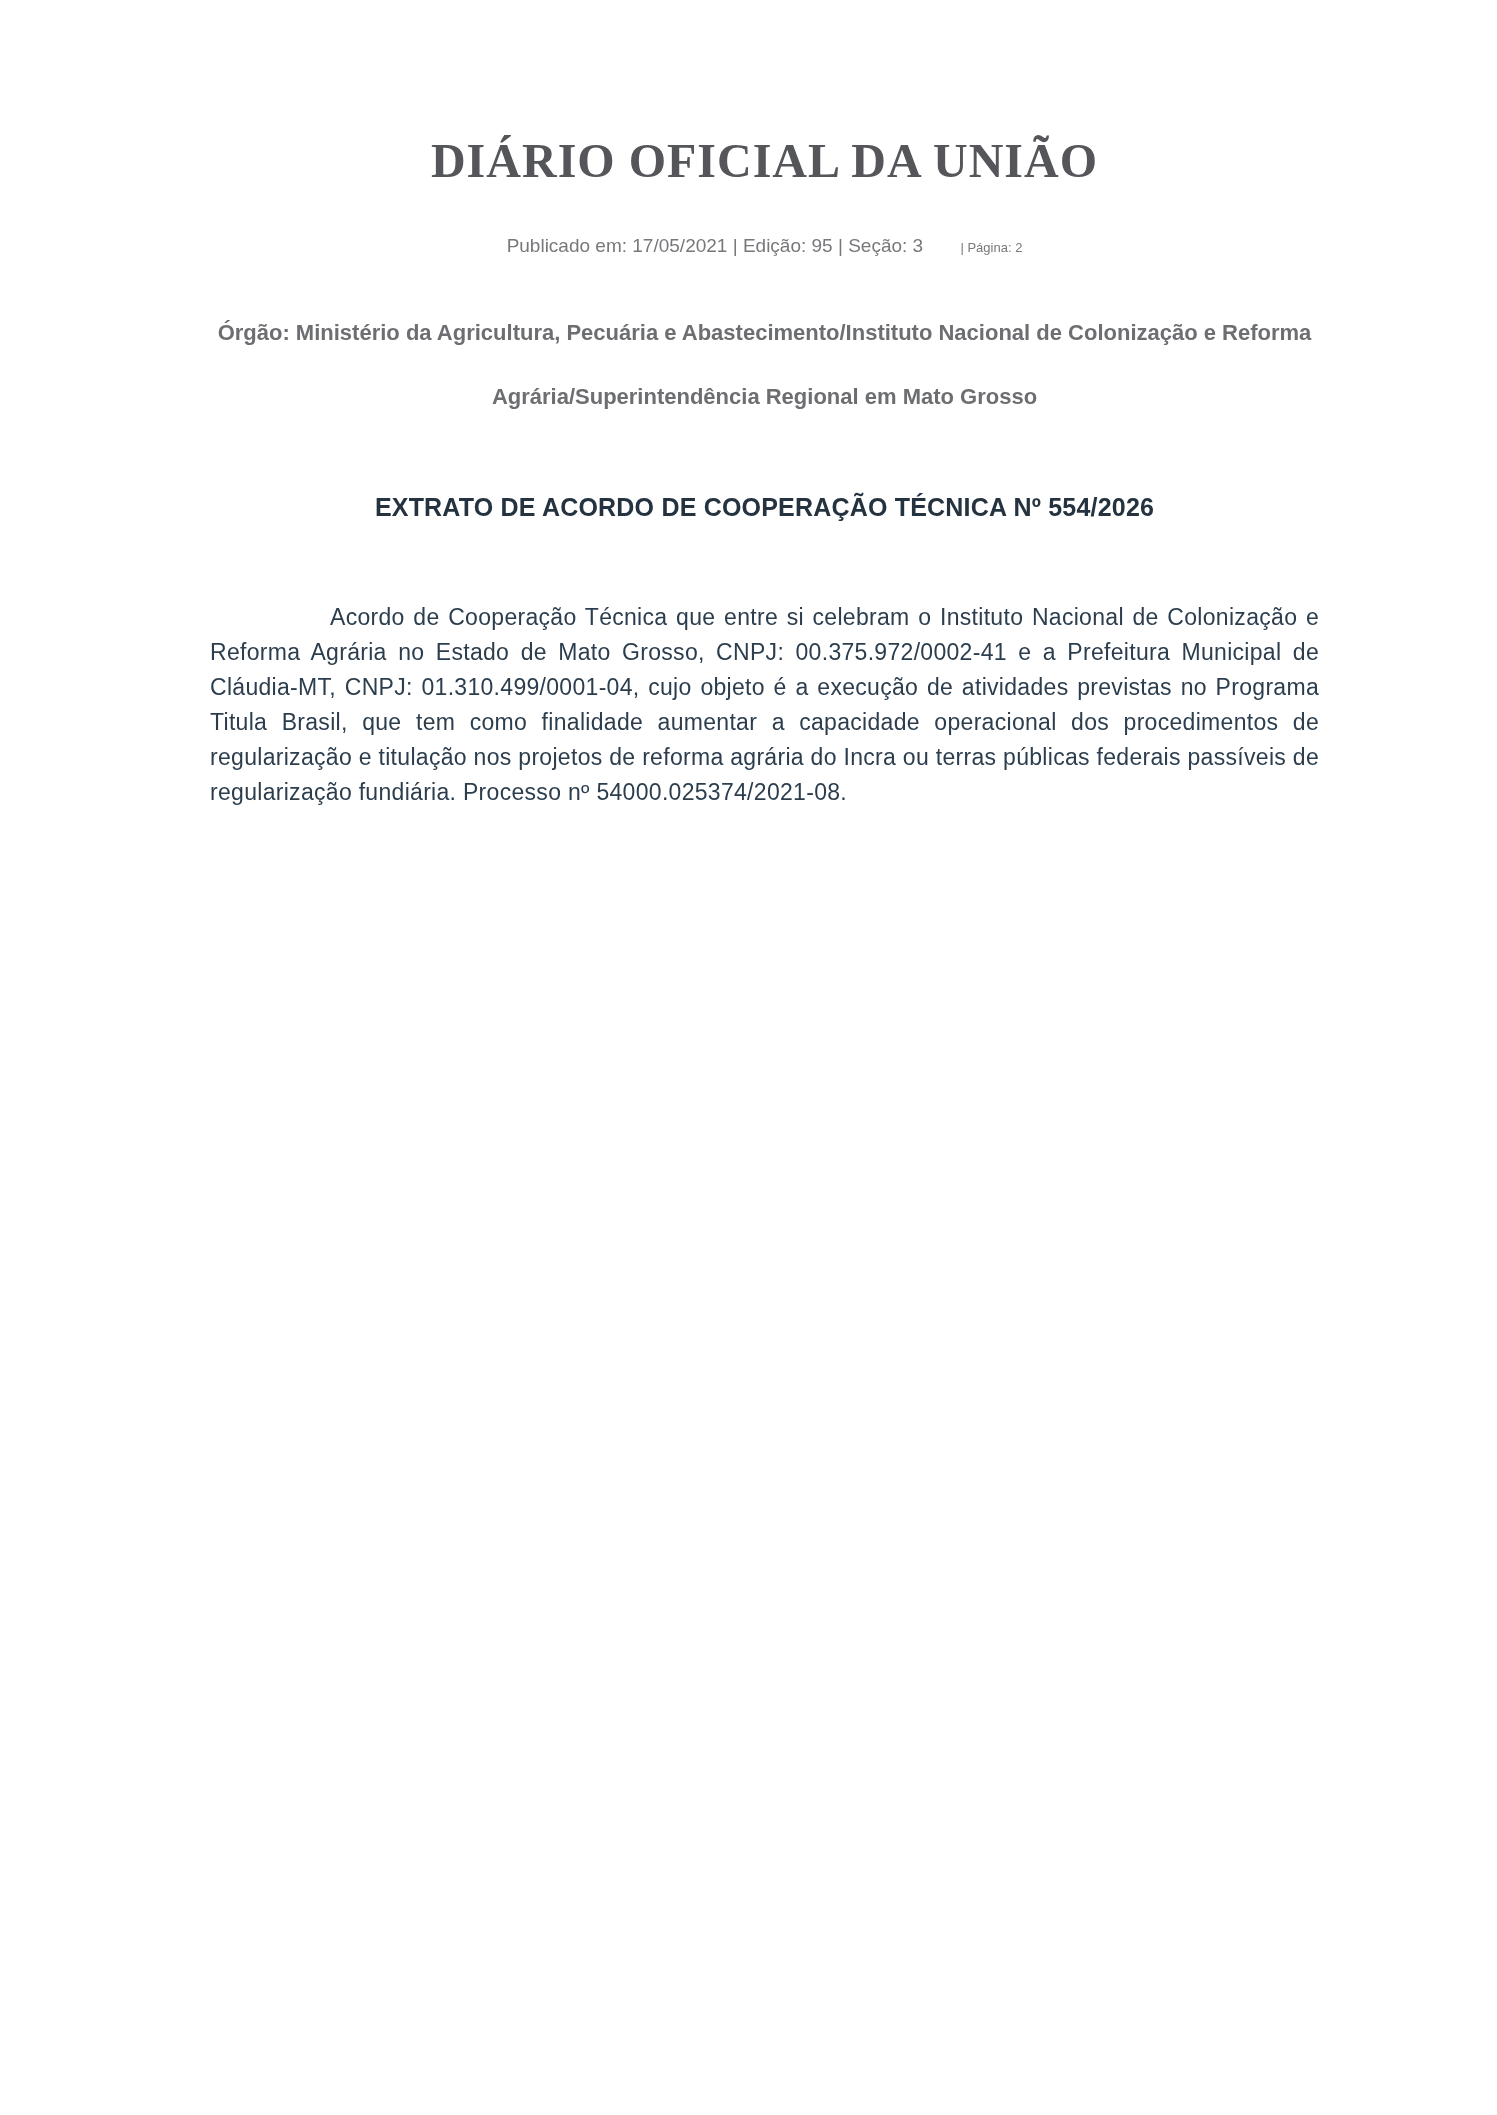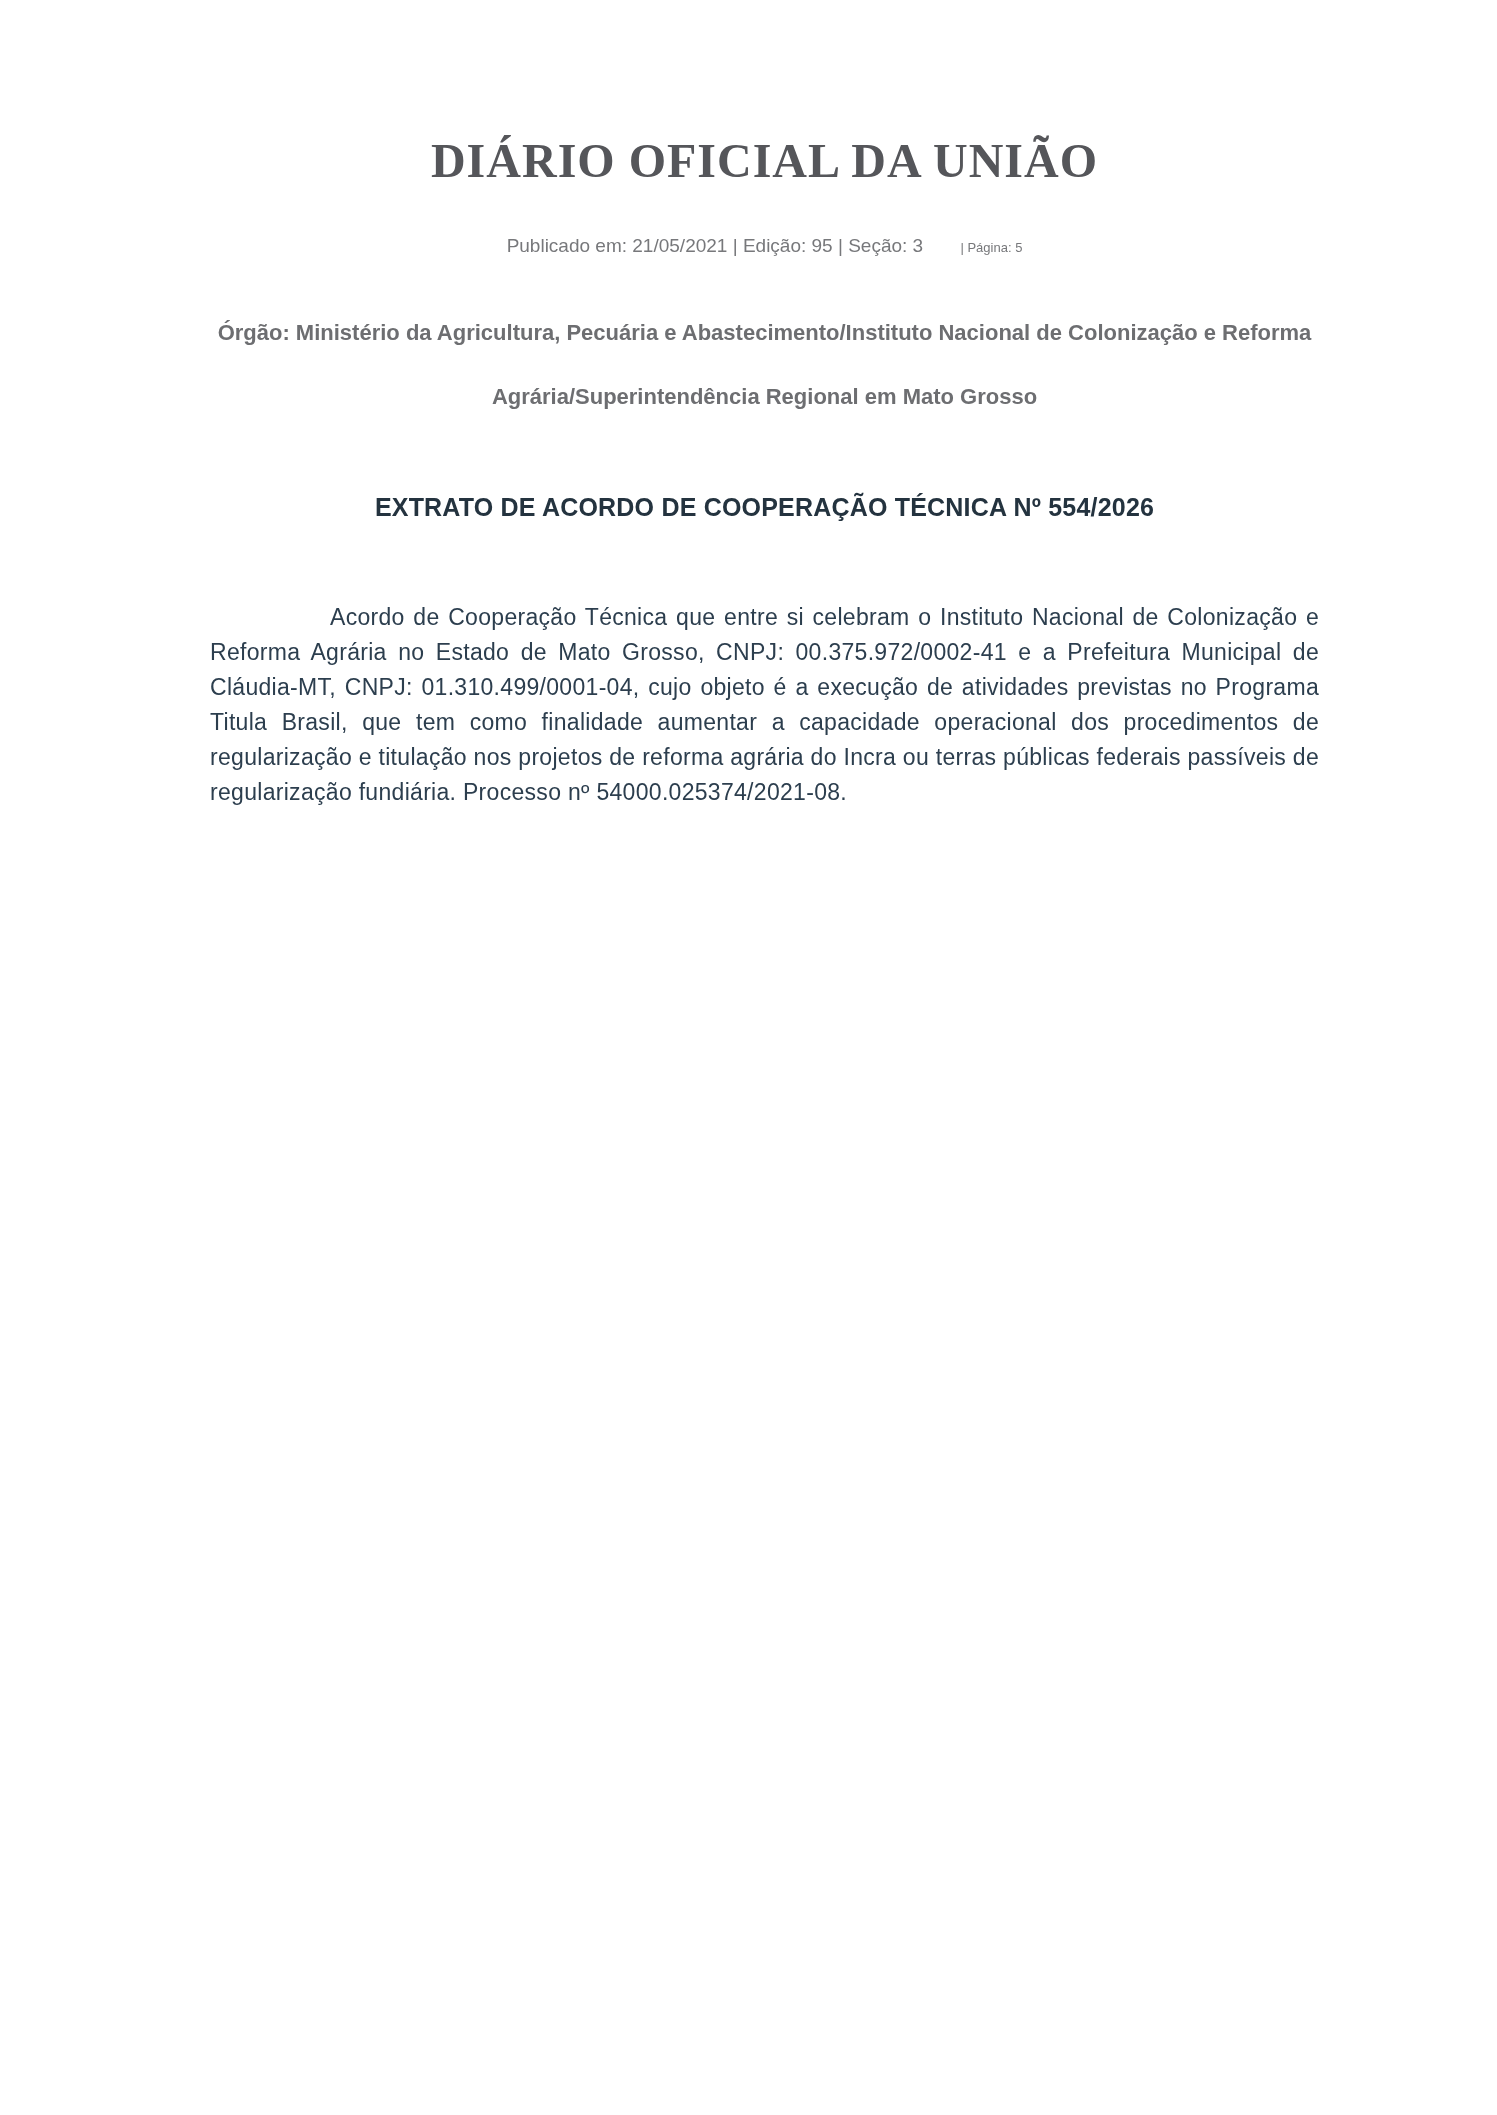--- a/index.html
+++ b/index.html
@@ -70,22 +70,22 @@
   }
 </style>
 </head>
 <body>
 
 <div class="page">
 
   <h1 class="masthead-title">DIÁRIO OFICIAL DA UNIÃO</h1>
 
   <div class="meta-line">
-    <span>Publicado em: 21/05/2021 | Edição: 95 | Seção: 3</span>
-    <span class="meta-page">| Página: 5</span>
+    <span>Publicado em: 17/05/2021 | Edição: 95 | Seção: 3</span>
+    <span class="meta-page">| Página: 2</span>
   </div>
 
   <div class="organ-block">
     <div>Órgão: Ministério da Agricultura, Pecuária e Abastecimento/Instituto Nacional de Colonização e Reforma</div>
     <div>Agrária/Superintendência Regional em Mato Grosso</div>
   </div>
 
   <h2 class="article-heading">EXTRATO DE ACORDO DE COOPERAÇÃO TÉCNICA Nº 554/2026</h2>
 
   <p class="article-body">Acordo de Cooperação Técnica que entre si celebram o Instituto Nacional de Colonização e Reforma Agrária no Estado de Mato Grosso, CNPJ: 00.375.972/0002-41 e a Prefeitura Municipal de Cláudia-MT, CNPJ: 01.310.499/0001-04, cujo objeto é a execução de atividades previstas no Programa Titula Brasil, que tem como finalidade aumentar a capacidade operacional dos procedimentos de regularização e titulação nos projetos de reforma agrária do Incra ou terras públicas federais passíveis de regularização fundiária. Processo nº 54000.025374/2021-08.</p>

